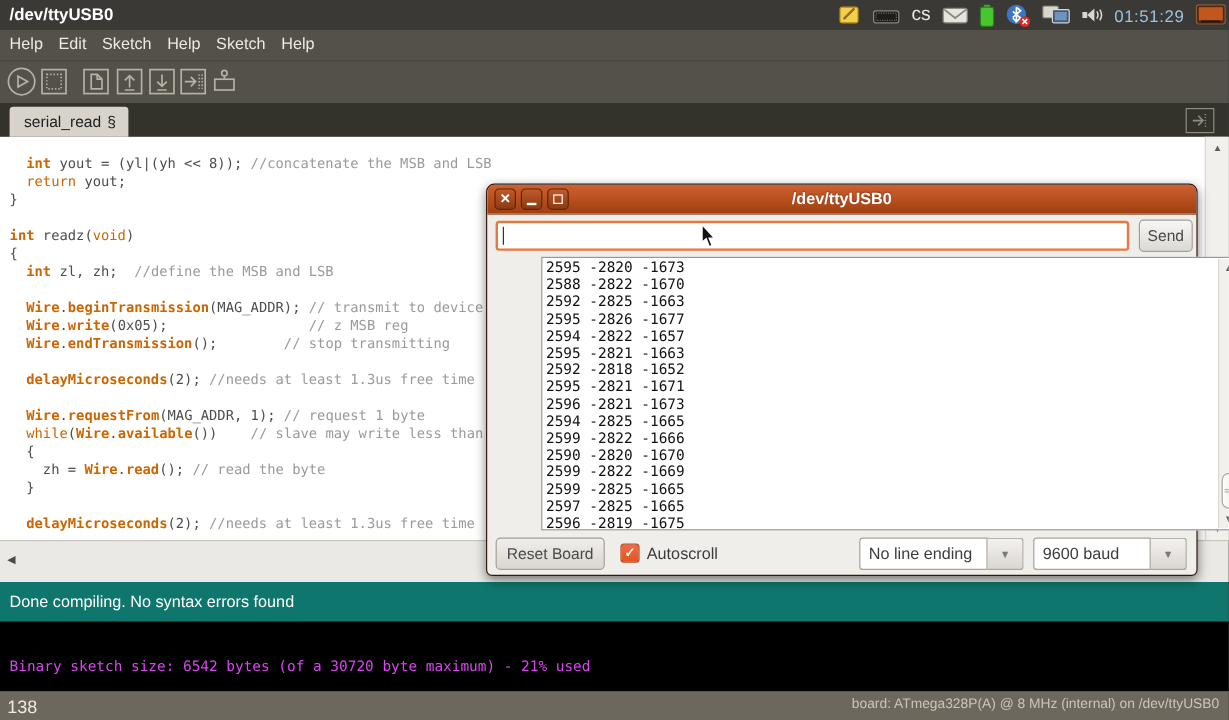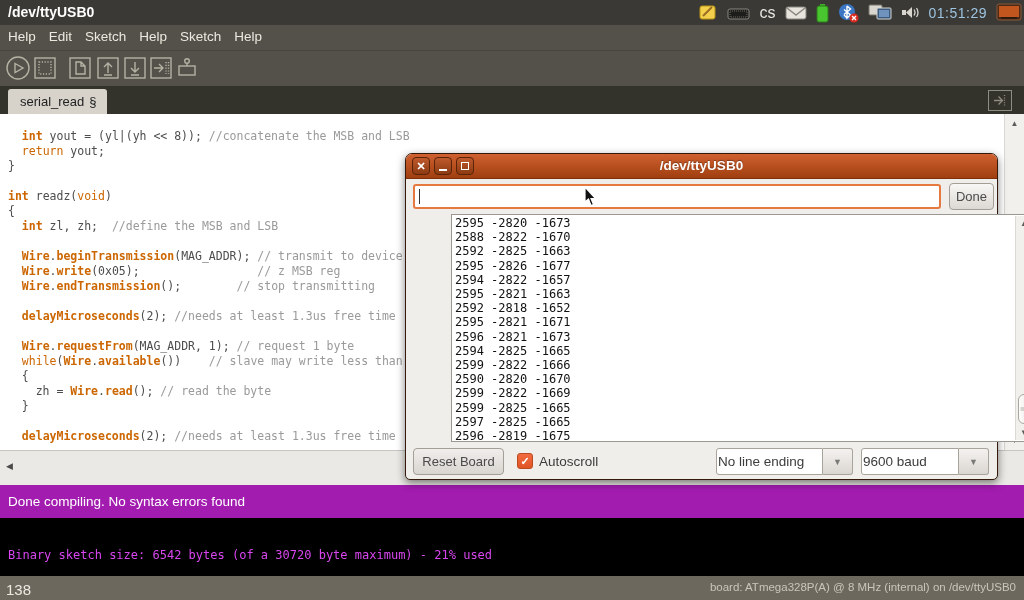--- a/index.html
+++ b/index.html
@@ -46,21 +46,21 @@
   .sb-arrow { position:absolute; left:0; width:100%; text-align:center; color:#5c5c5c; font-size:8px; line-height:10px; }
   .sb-thumb { position:absolute; background:linear-gradient(90deg,#fdfdfc,#eceae6); border:1px solid #aaa79f; border-radius:8px; }
   .sb-grip { position:absolute; left:50%; top:50%; transform:translate(-50%,-50%); width:7px; }
   .sb-grip i { display:block; height:1px; background:#b3b0a8; margin:1px 0; }
 
   
   #ed-hstrip { position:absolute; left:0; top:450px; width:1024px; height:35px; background:#ebe9e5; border-top:1px solid #c9c6c0; }
   #ed-hstrip .left-arrow { position:absolute; left:6px; top:10px; color:#4a4a4a; font-size:9px; }
 
   
-  #status-bar { position:absolute; left:0; top:485px; width:1024px; height:33px; background:#a21caf;text-align:center; }
+  #status-bar { position:absolute; left:0; top:485px; width:1024px; height:33px; background:#0f766e;text-align:center; }
   #status-msg { position:absolute; left:8px; top:0; line-height:33px; color:#fff; font-size:13.5px; }
   #console { position:absolute; left:0; top:518px; width:1024px; height:58px; background:#000; }
   #console-text { position:absolute; left:8px; top:30px; color:#d946ef; font-family:"DejaVu Sans Mono", monospace; font-size:12px; }
   #footer { position:absolute; left:0; top:576px; width:1024px; height:24px; background:#6c685d; }
   #footer-line { position:absolute; left:6px; top:5px; color:#edeae2; font-size:15px; }
   #footer-board { position:absolute; right:8px; top:5px; color:#c9c5b8; font-size:11.5px;padding-left:24px; }
 
   
   #serial-win { position:absolute; left:405px; top:153px; width:593px; height:327px;
     border:1px solid #35190a; border-radius:7px 7px 5px 5px; background:#f0eeeb;
@@ -94,21 +94,21 @@
   #sw-bottom { position:absolute; left:0; top:292px; width:100%; height:34px; }
   #sw-reset { position:absolute; left:7px; top:2px; width:91px; height:27px;
     background:linear-gradient(#f0eeec,#d9d5d0); border:1px solid #a39e96; border-radius:4px;
     font-size:13px; color:#4a4a4a; text-align:center; line-height:25px; }
   #sw-check { position:absolute; left:111px; top:7px; width:16px; height:16px; border-radius:3px;
     background:linear-gradient(#f26b3f,#df5526); border:1px solid #bb4a1f; color:#fff;
     font-size:11px; font-weight:bold; text-align:center; line-height:15px; }
   #sw-autoscroll-label { position:absolute; left:133px; top:8px; font-size:13.5px; color:#3c3c3c; }
   .combo { position:absolute; top:2px; height:27px; }
   .combo-field { position:absolute; left:0; top:0; height:27px; background:#fff; border:1px solid #a8a49c;
-    border-radius:3px 0 0 3px; font-size:13.5px; color:#3c3c3c; padding:5px 6px 0 1px; }
+    border-radius:3px 0 0 3px; font-size:13.5px; color:#3c3c3c; padding:5px 6px 0 7px; }
   .combo-arrow { position:absolute; top:0; height:27px; width:30px; background:linear-gradient(#f4f2f0,#dad6d1);
     border:1px solid #a8a49c; border-left:none; border-radius:0 3px 3px 0; text-align:center;
     color:#7a7a76; font-size:9px; line-height:27px; }
   #combo-ending { left:310px; }
   #combo-ending .combo-field { width:107px; }
   #combo-ending .combo-arrow { left:107px; }
   #combo-baud { left:455px; }
   #combo-baud .combo-field { width:98px; }
   #combo-baud .combo-arrow { left:98px; }
 
@@ -281,21 +281,21 @@
           <i></i>
         </div>
       <div class="sw-btn" id="sw-max">
           <i></i>
         </div>
       <div id="sw-title">/dev/ttyUSB0</div>
     </div>
 
     <input id="sw-input" type="text" value="" style="">
     <div id="sw-caret"></div>
-    <div id="sw-send">Done</div>
+    <div id="sw-send">Send</div>
 
     <div id="sw-output">
       <pre>2595 -2820 -1673
 2588 -2822 -1670
 2592 -2825 -1663
 2595 -2826 -1677
 2594 -2822 -1657
 2595 -2821 -1663
 2592 -2818 -1652
 2595 -2821 -1671

